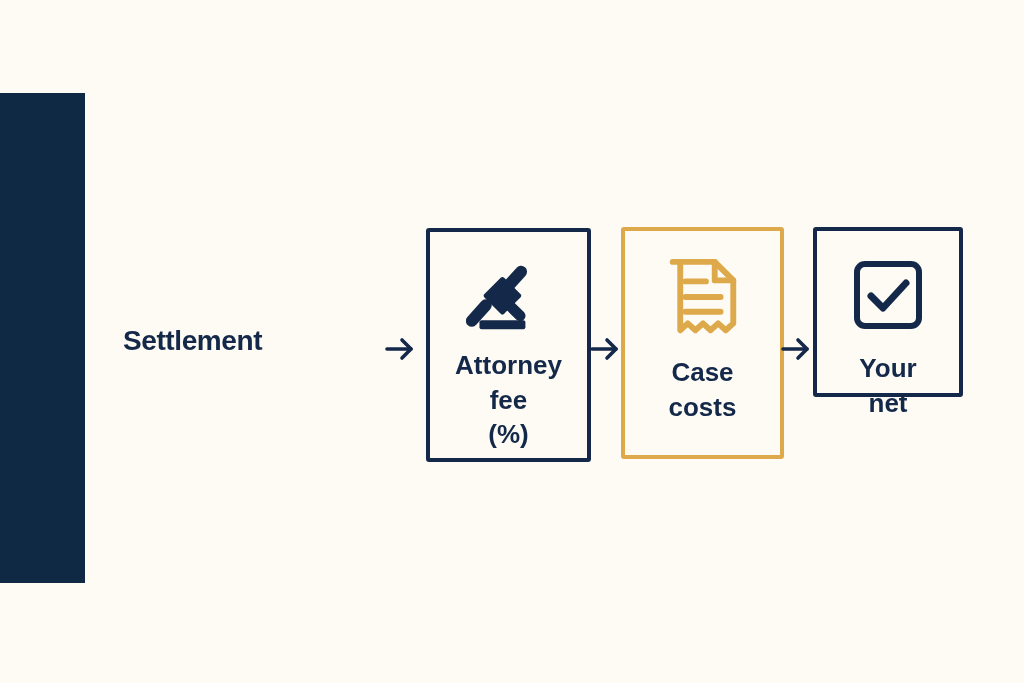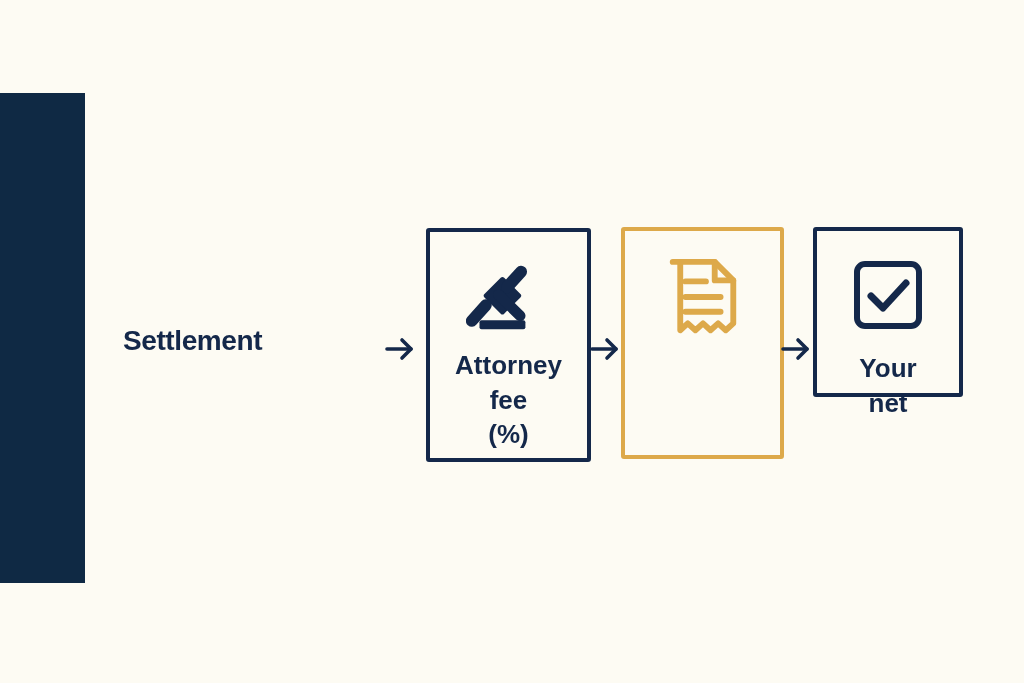--- a/index.html
+++ b/index.html
@@ -158,20 +158,22 @@
 
     <div class="card card-gold card-1">
       <svg class="card-icon" viewBox="0 0 80 86" xmlns="http://www.w3.org/2000/svg" aria-hidden="true">
         <path d="M9 5 H52 L71 24 V68
                  l-7.7 7 -7.8 -7 -7.8 7 -7.7 -7 -7.8 7 -7.8 -7 -7.7 7 V5 Z" fill="none" stroke="#dda94a" stroke-width="6" stroke-linejoin="round" stroke-linecap="round"></path>
         <path d="M52 5 V24 H71" fill="none" stroke="#dda94a" stroke-width="6" stroke-linejoin="round" stroke-linecap="round"></path>
         <path d="M22 25 H43" stroke="#dda94a" stroke-width="6" stroke-linecap="round"></path>
         <path d="M22 41 H58" stroke="#dda94a" stroke-width="6" stroke-linecap="round"></path>
         <path d="M22 56 H58" stroke="#dda94a" stroke-width="6" stroke-linecap="round"></path>
       </svg>
+      <div class="card-label">Case
+costs</div>
     </div>
 
     <div class="arrow arrow-2">
       <svg viewBox="0 0 34 34" fill="none" xmlns="http://www.w3.org/2000/svg" aria-hidden="true">
         <path d="M4 17 H28" stroke="currentColor" stroke-width="3.6" stroke-linecap="round"></path>
         <path d="M19 8 L28 17 L19 26" stroke="currentColor" stroke-width="3.6" stroke-linecap="round" stroke-linejoin="round" fill="none"></path>
       </svg>
     </div>
 
     <div class="card card-navy card-2">

